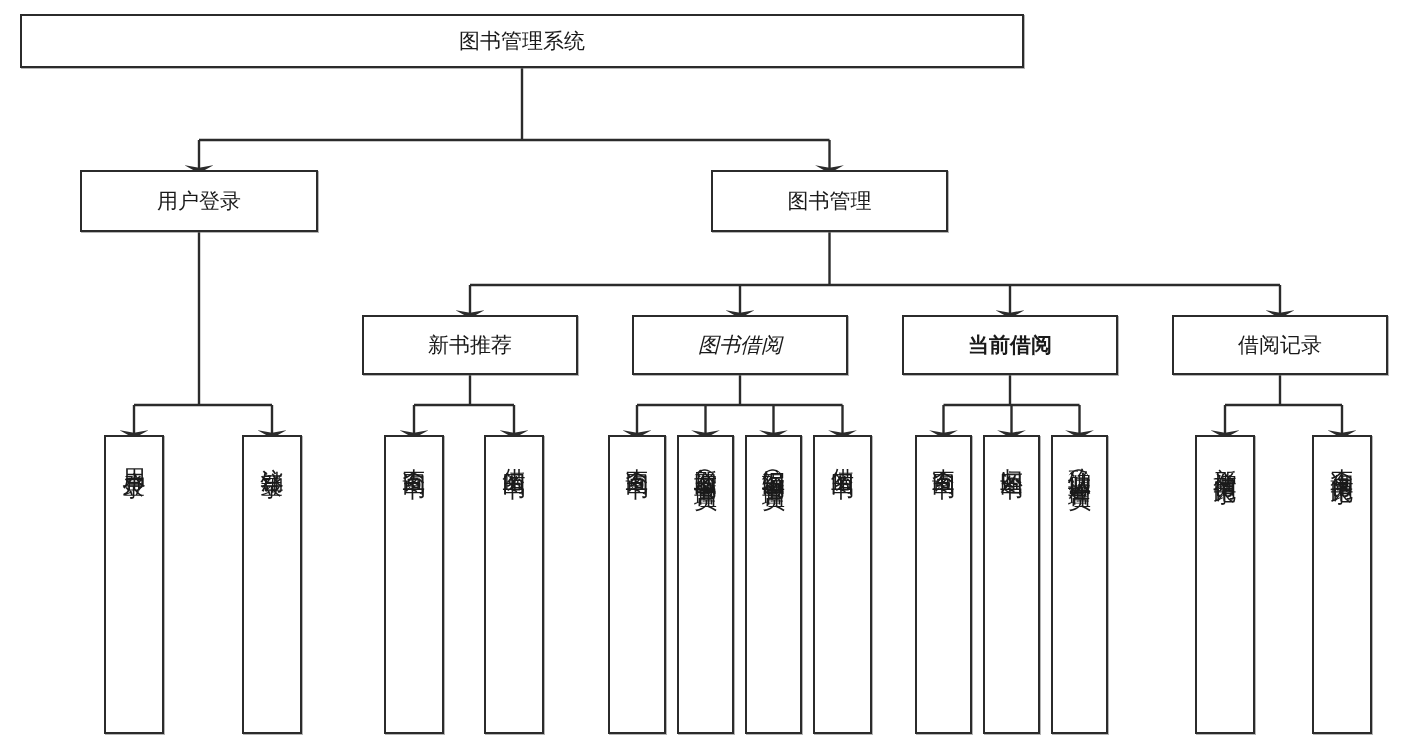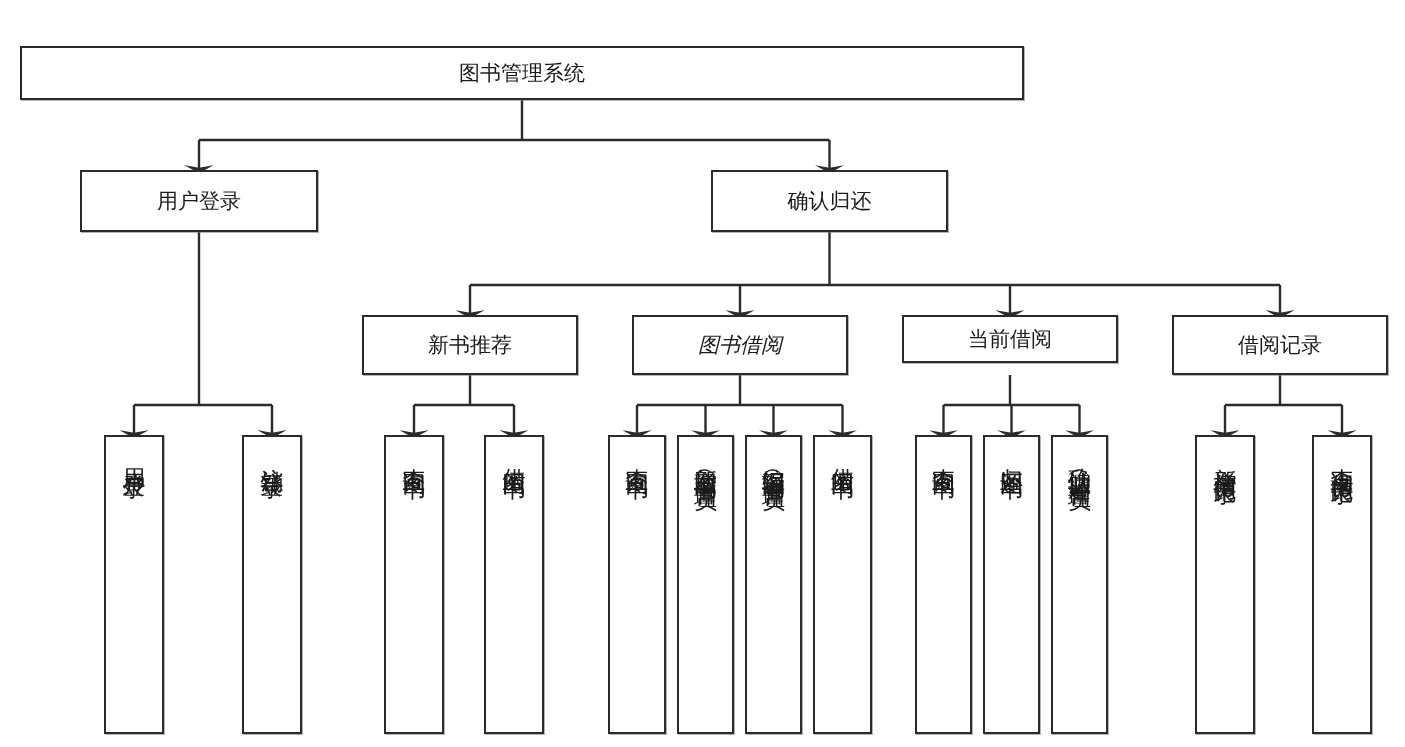--- a/index.html
+++ b/index.html
@@ -108,36 +108,36 @@
         <path d="M1011.5,405 L1011.5,434" marker-end="url(#arw)"></path>
         <path d="M1079.5,405 L1079.5,434" marker-end="url(#arw)"></path>
         <path d="M1280,375 L1280,405"></path>
         <path d="M1225,405 L1342,405"></path>
         <path d="M1225,405 L1225,434" marker-end="url(#arw)"></path>
         <path d="M1342,405 L1342,434" marker-end="url(#arw)"></path>
       </g>
   </svg>
 
   <div id="nodes">
-      <div class="node horiz" style="left: 20px; top: 14px; width: 1004px; height: 54px; margin-top: 32px;">
+      <div class="node horiz" style="left: 20px; top: 14px; width: 1004px; height: 54px;">
         <span class="lbl">图书管理系统</span>
       </div>
       <div class="node horiz" style="left: 80px; top: 170px; width: 238px; height: 62px;">
         <span class="lbl">用户登录</span>
       </div>
       <div class="node horiz" style="left: 711px; top: 170px; width: 237px; height: 62px;">
-        <span class="lbl">确认归还</span>
+        <span class="lbl">图书管理</span>
       </div>
       <div class="node horiz" style="left: 362px; top: 315px; width: 216px; height: 60px;">
         <span class="lbl">新书推荐</span>
       </div>
       <div class="node horiz" style="left: 632px; top: 315px; width: 216px; height: 60px; font-style: italic;">
         <span class="lbl">图书借阅</span>
       </div>
-      <div class="node horiz" style="left: 902px; top: 315px; width: 216px; height: 48px;">
+      <div class="node horiz" style="left: 902px; top: 315px; width: 216px; height: 60px; font-weight: bold;">
         <span class="lbl">当前借阅</span>
       </div>
       <div class="node horiz" style="left: 1172px; top: 315px; width: 216px; height: 60px;">
         <span class="lbl">借阅记录</span>
       </div>
       <div class="node vert" style="left: 104px; top: 435px; width: 60px; height: 299px;">
         <span class="lbl">用户登录</span>
       </div>
       <div class="node vert" style="left: 242px; top: 435px; width: 60px; height: 299px;">
         <span class="lbl">注销登录</span>

